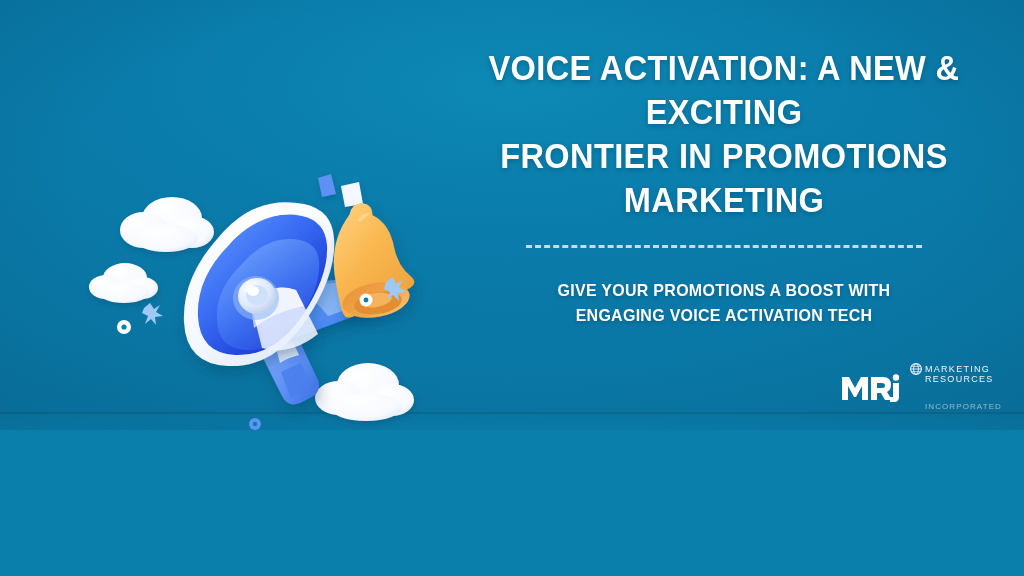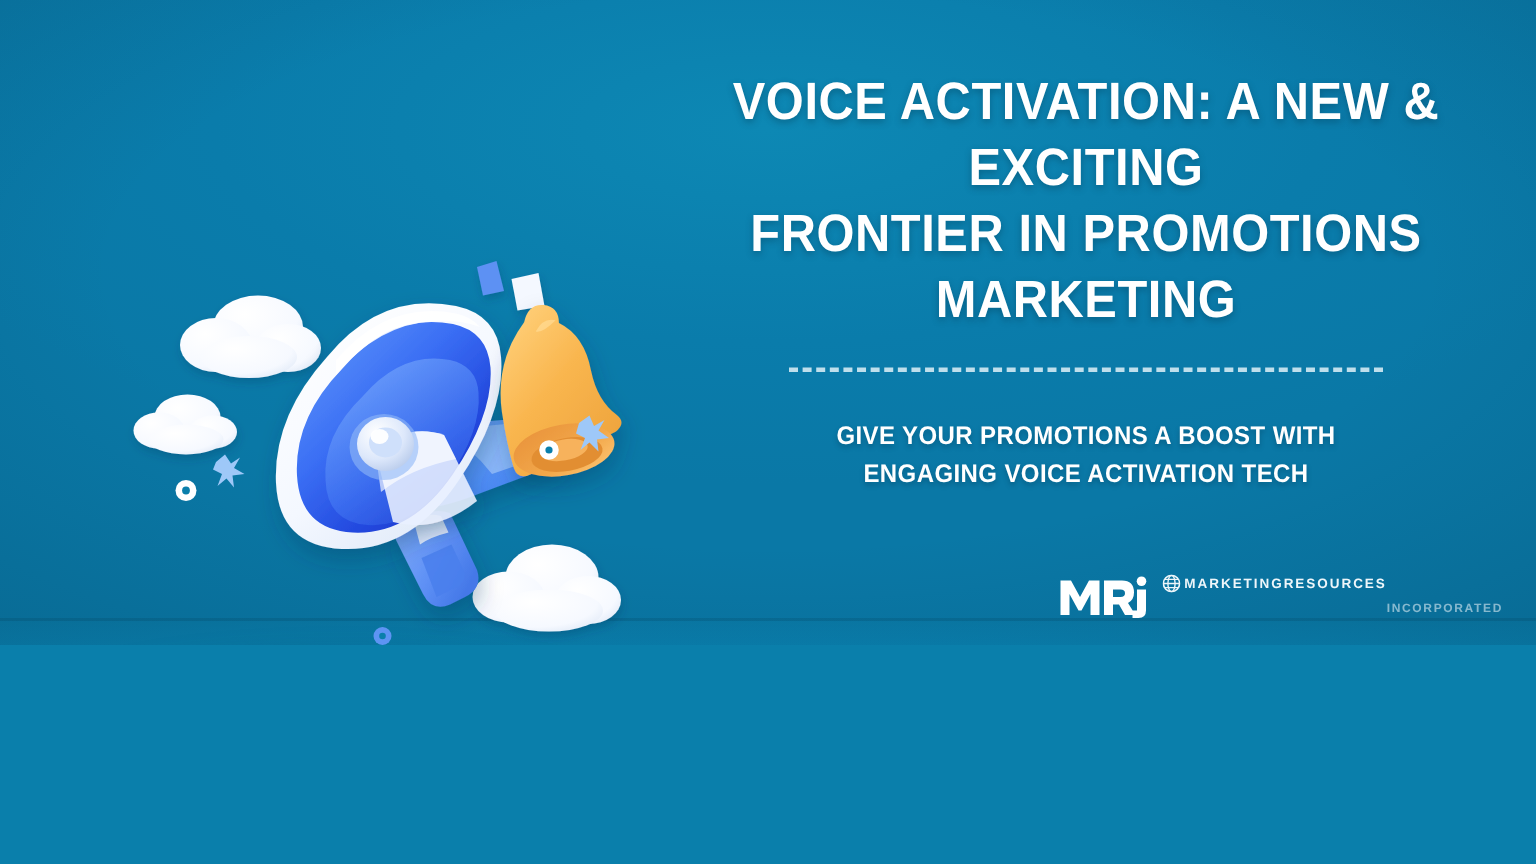--- a/index.html
+++ b/index.html
@@ -91,23 +91,23 @@
   
   .logo{
     position:absolute;
     right:22px; bottom:18px;
     display:flex; align-items:center; gap:7px;
     z-index:7;
   }
   .logo-mark{ display:block; }
   .logo-globe{ display:block; }
   .logo-words{
-    display:flex; 
+    display:flex; flex-direction:column;
     color:#eef6fa;
-    font-weight:700;
+    font-weight:400;
     font-size:9px;
     line-height:10.5px;
     letter-spacing:1.3px;
     text-transform:uppercase;
     padding-top:1px;
   }
   .logo-words .w3{ opacity:.55; font-size:8px; letter-spacing:1.1px;margin-top:17px; }
   .logo-stack{ display:flex; align-items:flex-start; gap:3px; }
 </style>
 </head>

